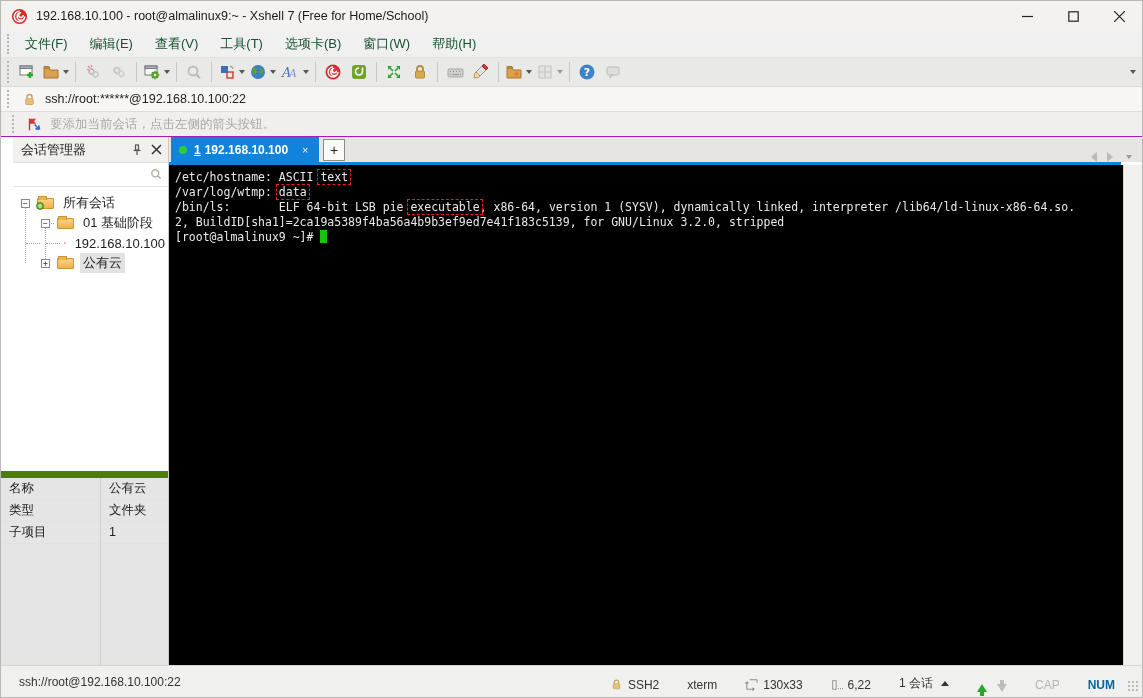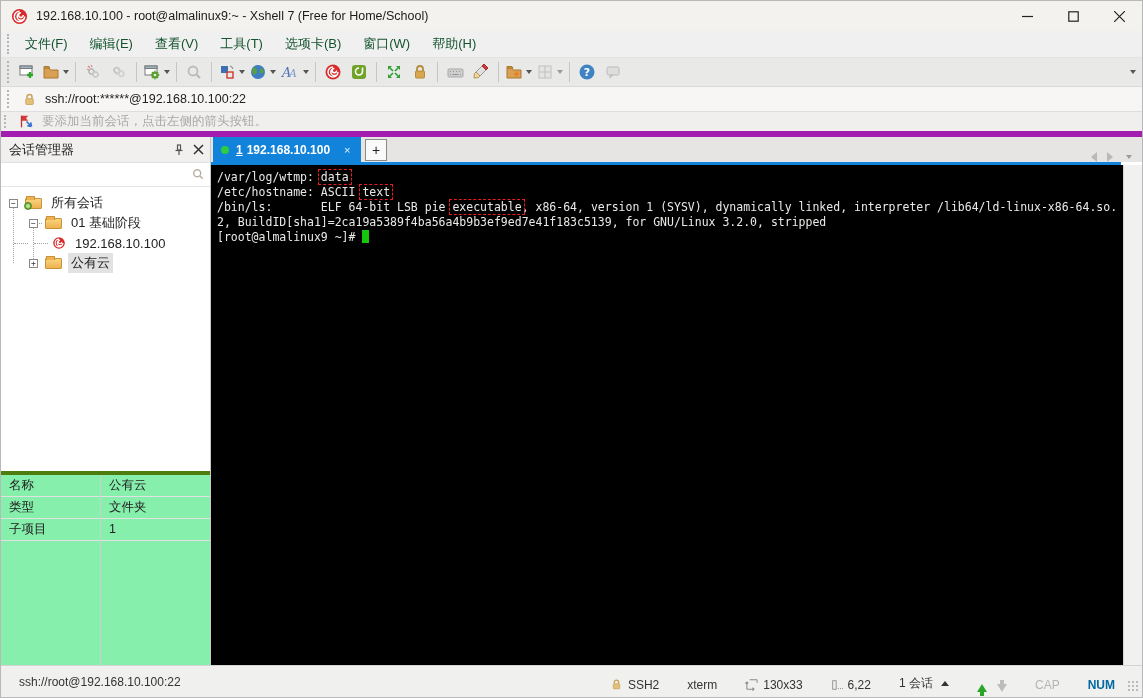--- a/index.html
+++ b/index.html
@@ -25,47 +25,47 @@
   .tb-sep { width:1px; height:20px; background:#c6c6c6; margin:0 4px; }
   .tb-btn { height:24px; min-width:26px; padding:0 2px; display:flex; align-items:center; justify-content:center; }
   .tb-btn svg { display:block; }
   .caret { width:0; height:0; border-left:3.5px solid transparent; border-right:3.5px solid transparent; border-top:4px solid #555; margin-left:3px; }
   .caret.dim { border-top-color:#9a9a9a; }
   .tb-overflow { margin-left:auto; margin-right:6px; }
 
   
   .addressbar { height:25px; background:#f7f6f5; display:flex; align-items:center; padding-left:6px; border-bottom:1px solid #ddd; }
   .addressbar .url { font-size:12.5px; color:#222; margin-left:8px; }
-  .infobar { height:25px; background:#f0efee; display:flex; align-items:center; padding-left:3px; border-bottom:6px solid #a21caf; }
+  .infobar { height:25px; background:#f0efee; display:flex; align-items:center; padding-left:11px; border-bottom:1px solid #a21caf; }
   .infobar .hint { font-size:12.5px; color:#a8a8a8; margin-left:8px; }
 
   
   .main { position:absolute; top:136px; left:0; right:0; bottom:26px; display:flex; }
 
   
-  .sidebar { width:210px; background:#fff; border-right:1px solid #c9c9c9; position:relative; }
+  .sidebar { width:168px; background:#fff; border-right:1px solid #c9c9c9; position:relative;padding-left:12px; }
   .sb-header { height:26px; background:#f1f0ef; display:flex; align-items:center; padding:0 6px 0 8px; border-bottom:1px solid #e0e0e0; }
   .sb-title { font-size:13px; color:#222; }
   .sb-header .sb-actions { margin-left:auto; display:flex; gap:8px; align-items:center; }
   .sb-search { height:24px; border-bottom:1px solid #e4e4e4; position:relative; background:#fff; }
   .sb-search input { position:absolute; inset:2px 24px 2px 4px; border:none; outline:none; font-size:12px; background:transparent; }
   .sb-search .mag { position:absolute; right:5px; top:4px; }
 
   .tree { position:relative; padding-top:6px; font-size:13px; color:#222; }
   .tree-row { height:20px; display:flex; align-items:center; position:relative; }
   .expander { width:9px; height:9px; border:1px solid #888; background:#fff; font:8px/7px "DejaVu Sans Mono",monospace; text-align:center; color:#333; position:absolute; z-index:2; }
   .folder { position:relative; width:17px; height:11px; background:linear-gradient(#fad47e,#edb24e); border:1px solid #c8913a; border-radius:1px; }
   .folder::before { content:""; position:absolute; top:-3px; left:0; width:7px; height:3px; background:#edb24e; border:1px solid #c8913a; border-bottom:none; border-radius:1px 1px 0 0; }
   .folder.gear::after { content:""; position:absolute; left:-2px; bottom:-2px; width:6px; height:6px; border-radius:50%; background:radial-gradient(circle,#bfe48a 30%,#5a9e2f 70%); border:1px solid #4c8527; }
   .tree-label { margin-left:6px; padding:1px 3px; white-space:nowrap; }
   .tree-label.selected { background:#e2e2e2; }
   .tline { position:absolute; border-left:1px dotted #a0a0a0; width:0; }
   .tstub { position:absolute; border-top:1px dotted #a0a0a0; height:0; }
 
-  .prop-area { position:absolute; left:0; right:0; top:334px; bottom:0; border-top:4px solid #4d7c0f; display:flex; background:#86efac; }
+  .prop-area { position:absolute; left:0; right:0; top:334px; bottom:0; border-top:7px solid #4d7c0f; display:flex; background:#e5e5e5; }
   .prop-col { display:flex; flex-direction:column; }
   .prop-col.k { width:100px; border-right:1px solid #cfcfcf; }
   .prop-col.v { flex:1; }
   .prop-cell { height:22px; line-height:21px; font-size:12.5px; color:#222; padding-left:8px; border-bottom:1px solid #e2e2e2; }
 
   
   .term-pane { flex:1; position:relative; background:#fff; }
   .tabbar { height:25px; background:#e6e5e4; display:flex; align-items:flex-end; }
   .tab { margin-left:2px; height:25px; min-width:148px; background:#1283da; color:#fff; display:flex; align-items:center; padding:0 8px; font-size:12px; }
   .tab .dot { width:8px; height:8px; border-radius:50%; background:#2ecc40; margin-right:7px; }
@@ -408,22 +408,22 @@
         <div class="newtab">+</div>
         <div class="tab-nav">
           <span class="arr left"></span>
           <span class="arr right"></span>
           <span class="caret dim"></span>
         </div>
       </div>
       <div class="tab-strip"></div>
 
       <div class="terminal">
+        <div class="tline-txt"><span>/etc/hostname: ASCII </span><span class="ann">text</span><span></span></div>
         <div class="tline-txt"><span>/var/log/wtmp: </span><span class="ann">data</span><span></span></div>
-        <div class="tline-txt"><span>/etc/hostname: ASCII </span><span class="ann">text</span><span></span></div>
         <div class="tline-txt"><span>/bin/ls:       ELF 64-bit LSB pie </span><span class="ann">executable</span><span>, x86-64, version 1 (SYSV), dynamically linked, interpreter /lib64/ld-linux-x86-64.so.</span></div>
         <div class="tline-txt"><span>2, BuildID[sha1]=2ca19a5389f4ba56a4b9b3ef9ed7e41f183c5139, for GNU/Linux 3.2.0, stripped</span></div>
         <div class="tline-txt"><span>[root@almalinux9 ~]# </span><span class="cursor"></span></div>
       </div>
       <div class="term-scroll"></div>
     </div>
   </div>
 
   <div class="statusbar">
     <span class="sb-url">ssh://root@192.168.10.100:22</span>

